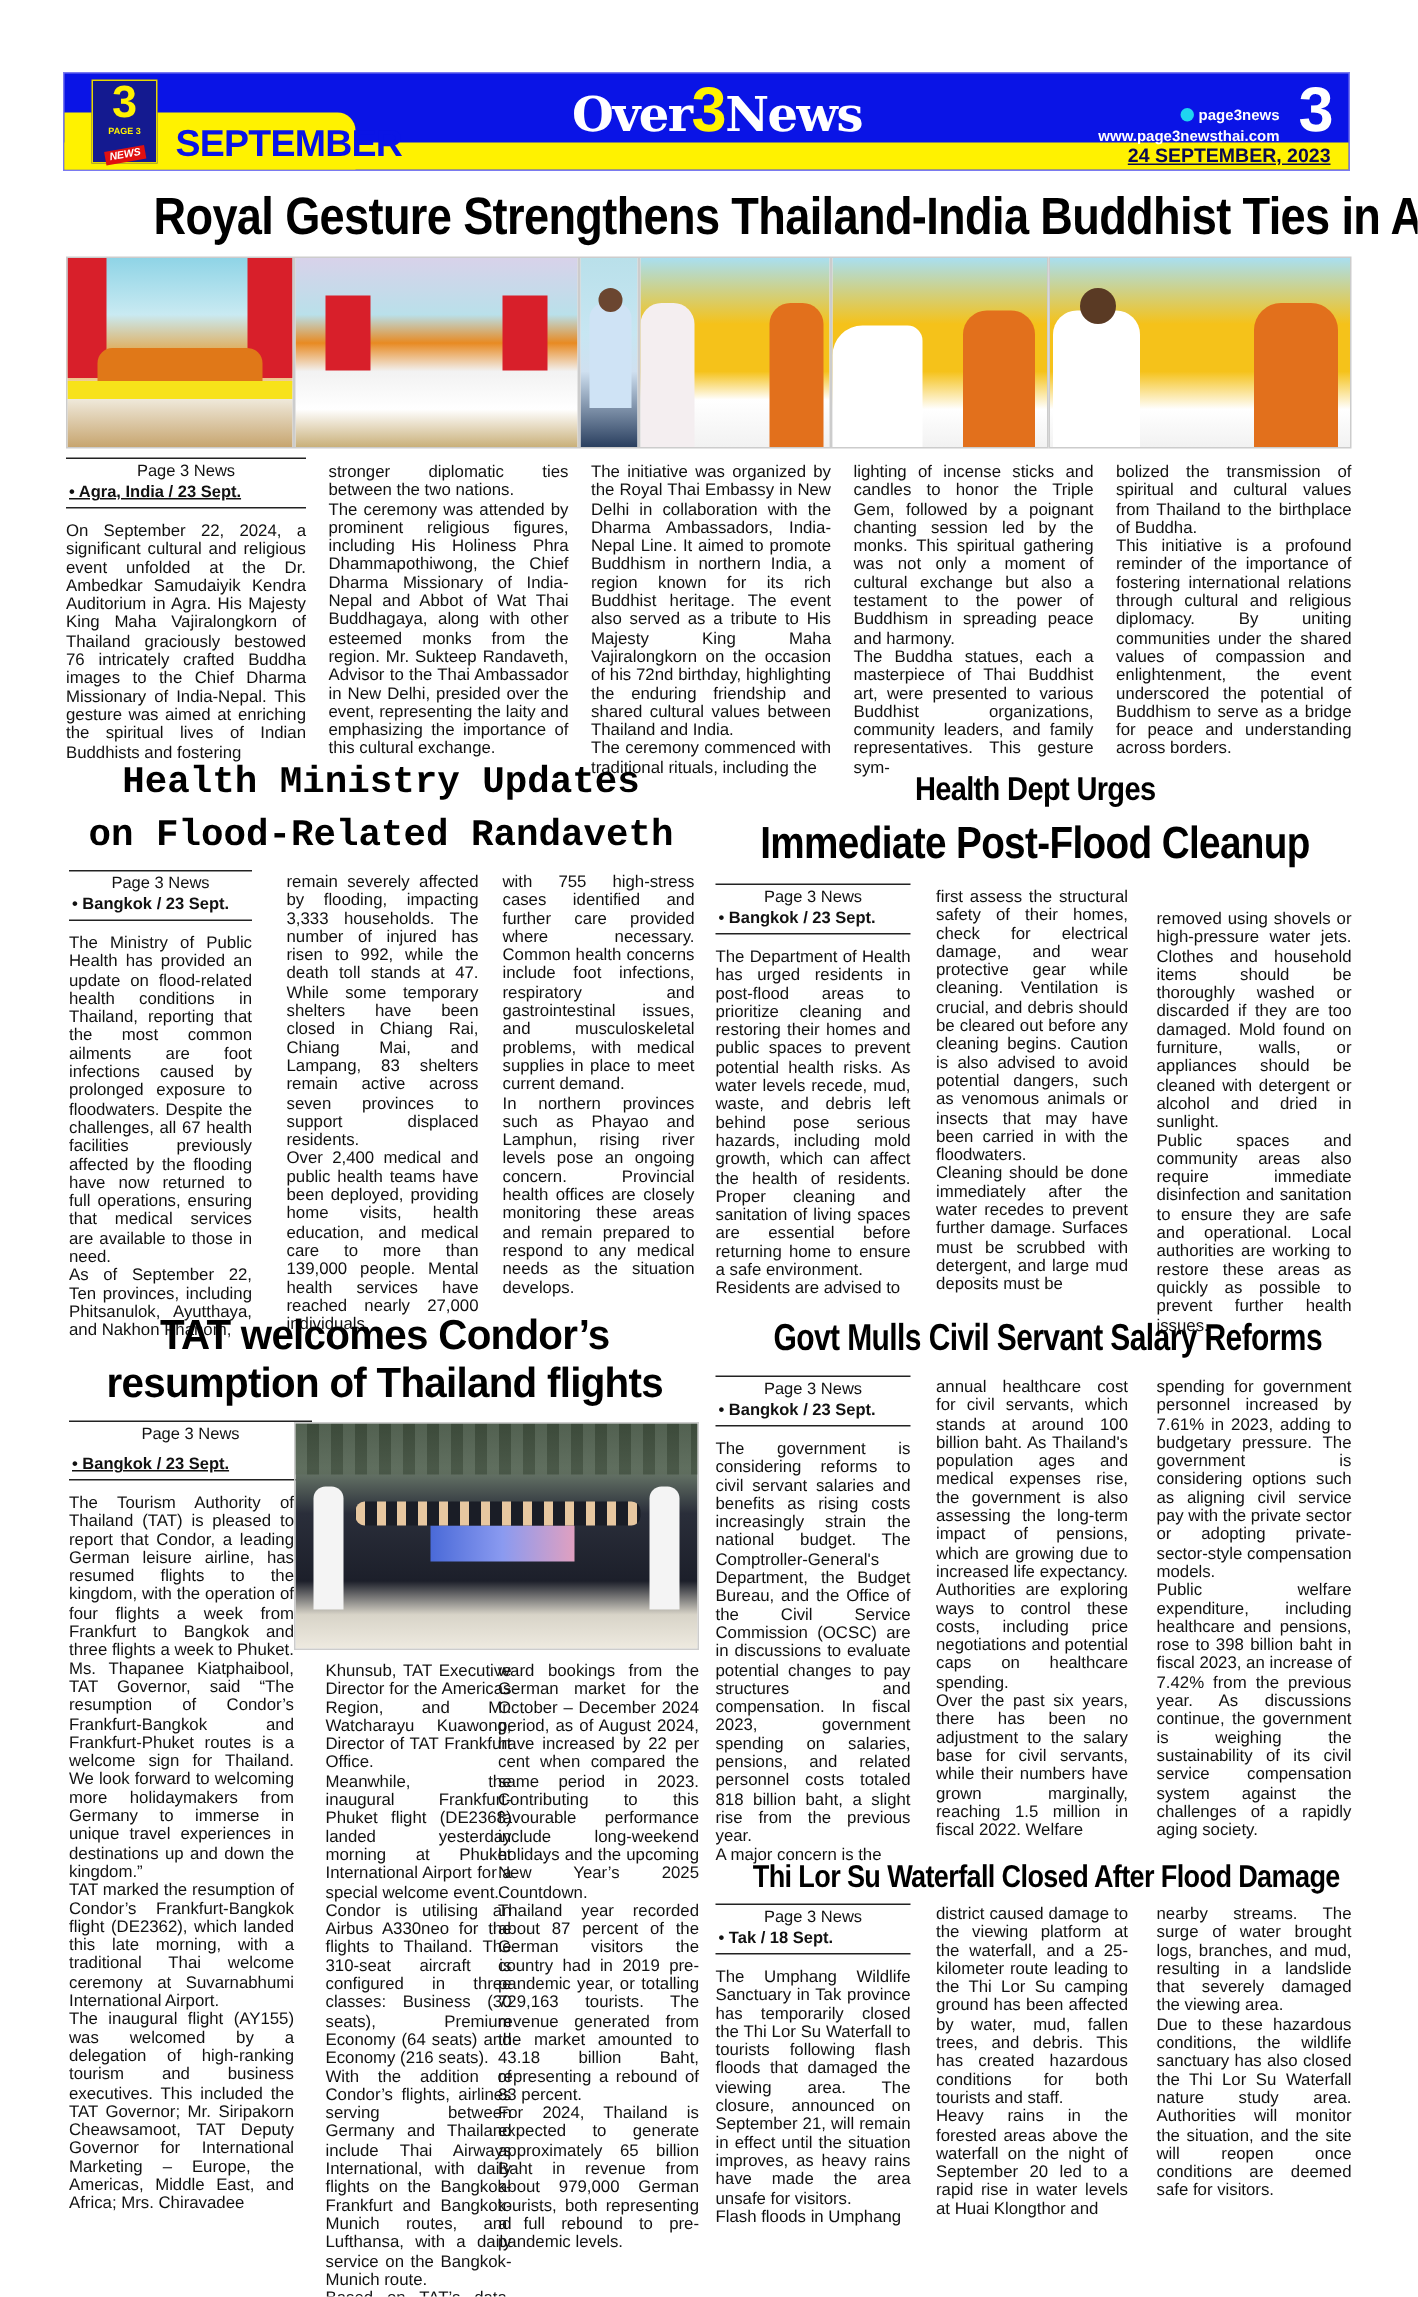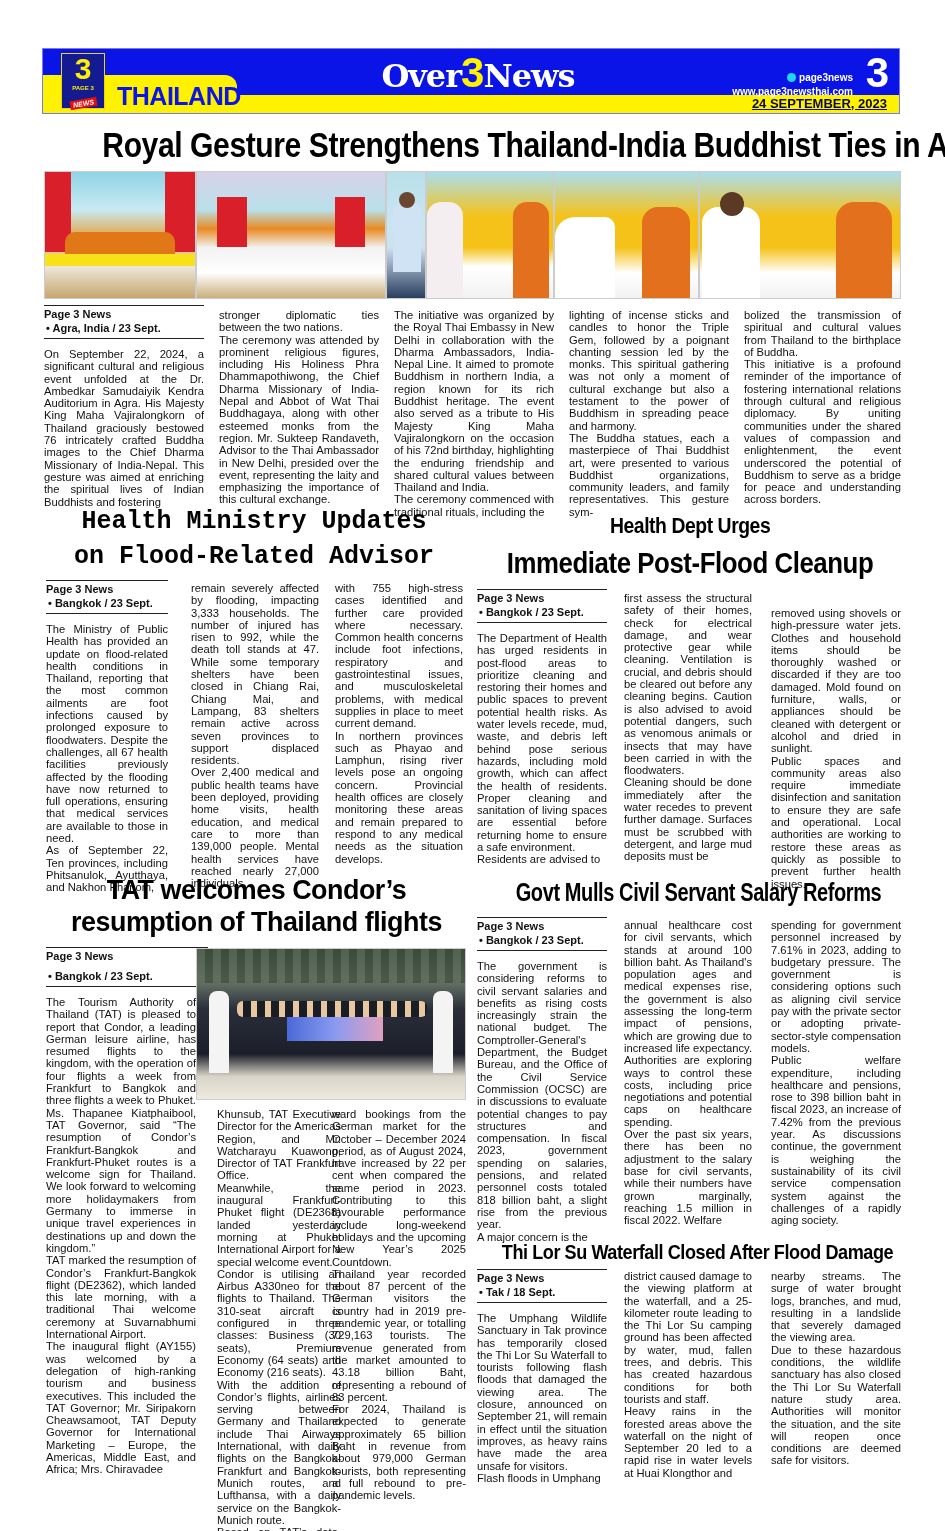--- a/index.html
+++ b/index.html
@@ -24,36 +24,36 @@
 
 .hl{font-weight:bold;color:#000;text-align:center;white-space:nowrap;letter-spacing:-0.5px}
 .hl-main{left:42px;top:123px;width:862px;font-size:35px;line-height:44px;transform:scaleX(0.86);transform-origin:center}
 .hl-serif{font-family:Liberation Mono, monospace;font-weight:900;font-size:25px;line-height:35px;letter-spacing:0}
 
 .photo{position:absolute;overflow:hidden;border:1px solid #ccc}
 
 .col{position:absolute;font-size:11.2px;line-height:12.3px;text-align:justify;color:#111}
 .col p{margin:0}
 .bylinebox{border-top:1.5px solid #222;border-bottom:1.5px solid #222;padding:2px 0 3px;margin-bottom:9px}
-.bylinebox .src{font-weight:bold;font-size:11px;line-height:13px}
+.bylinebox .src{text-align:center;font-weight:normal;font-size:11px;line-height:13px}
 .bylinebox .loc{font-weight:bold;font-size:11px;line-height:14px;padding-left:2px}
-.bylinebox.u .loc{}
+.bylinebox.u .loc{text-decoration:underline}
 </style>
 </head>
 <body>
 
 <div class="abs mast">
   <div class="tabband"></div>
   <div class="yband"></div>
   <div class="logo-box">
     <div class="big3">3</div>
     <div class="p3">PAGE 3</div>
     <div class="nw">NEWS</div>
   </div>
-  <div class="thailand">THAILAND</div>
+  <div class="thailand">SEPTEMBER</div>
   <div class="brand">
     <span>Over</span><span class="three">3</span><span>News</span>
   </div>
   <div class="social">
     <div><span class="dot"></span><span>page3news</span></div>
     <div>www.page3newsthai.com</div>
   </div>
   <div class="pg">3</div>
   <div class="date">24 SEPTEMBER, 2023</div>
 </div>
@@ -98,21 +98,21 @@
 <div class="col" style="left:219px;top:309px;width:160px;white-space:pre-line">stronger diplomatic ties between the two nations.
 The ceremony was attended by prominent religious figures, including His Holiness Phra Dhammapothiwong, the Chief Dharma Missionary of India-Nepal and Abbot of Wat Thai Buddhagaya, along with other esteemed monks from the region. Mr. Sukteep Randaveth, Advisor to the Thai Ambassador in New Delhi, presided over the event, representing the laity and emphasizing the importance of this cultural exchange.</div>
 <div class="col" style="left:394px;top:309px;width:160px;white-space:pre-line">The initiative was organized by the Royal Thai Embassy in New Delhi in collaboration with the Dharma Ambassadors, India-Nepal Line. It aimed to promote Buddhism in northern India, a region known for its rich Buddhist heritage. The event also served as a tribute to His Majesty King Maha Vajiralongkorn on the occasion of his 72nd birthday, highlighting the enduring friendship and shared cultural values between Thailand and India.
 The ceremony commenced with traditional rituals, including the</div>
 <div class="col" style="left:569px;top:309px;width:160px;white-space:pre-line">lighting of incense sticks and candles to honor the Triple Gem, followed by a poignant chanting session led by the monks. This spiritual gathering was not only a moment of cultural exchange but also a testament to the power of Buddhism in spreading peace and harmony.
 The Buddha statues, each a masterpiece of Thai Buddhist art, were presented to various Buddhist organizations, community leaders, and family representatives. This gesture sym-</div>
 <div class="col" style="left:744px;top:309px;width:157px;white-space:pre-line">bolized the transmission of spiritual and cultural values from Thailand to the birthplace of Buddha.
 This initiative is a profound reminder of the importance of fostering international relations through cultural and religious diplomacy. By uniting communities under the shared values of compassion and enlightenment, the event underscored the potential of Buddhism to serve as a bridge for peace and understanding across borders.</div>
 
 <div class="abs hl hl-serif" style="left:44px;top:504px;width:420px">Health Ministry Updates</div>
-<div class="abs hl hl-serif" style="left:44px;top:539px;width:420px">on Flood-Related Advisor</div>
+<div class="abs hl hl-serif" style="left:44px;top:539px;width:420px">on Flood-Related Randaveth</div>
 
 <div class="col" style="left:46px;top:580px;width:122px">
   <div class="bylinebox">
     <div class="src">Page 3 News</div>
     <div class="loc">•  Bangkok  / 23 Sept.</div>
   </div>
   <p style="white-space:pre-line">The Ministry of Public Health has provided an update on flood-related health conditions in Thailand, reporting that the most common ailments are foot infections caused by prolonged exposure to floodwaters. Despite the challenges, all 67 health facilities previously affected by the flooding have now returned to full operations, ensuring that medical services are available to those in need.
 As of September 22, Ten provinces, including Phitsanulok, Ayutthaya, and Nakhon Phanom,</p>
 </div>
 <div class="col" style="left:191px;top:582px;width:128px;white-space:pre-line">remain severely affected by flooding, impacting 3,333 households. The number of injured has risen to 992, while the death toll stands at 47. While some temporary shelters have been closed in Chiang Rai, Chiang Mai, and Lampang, 83 shelters remain active across seven provinces to support displaced residents.

